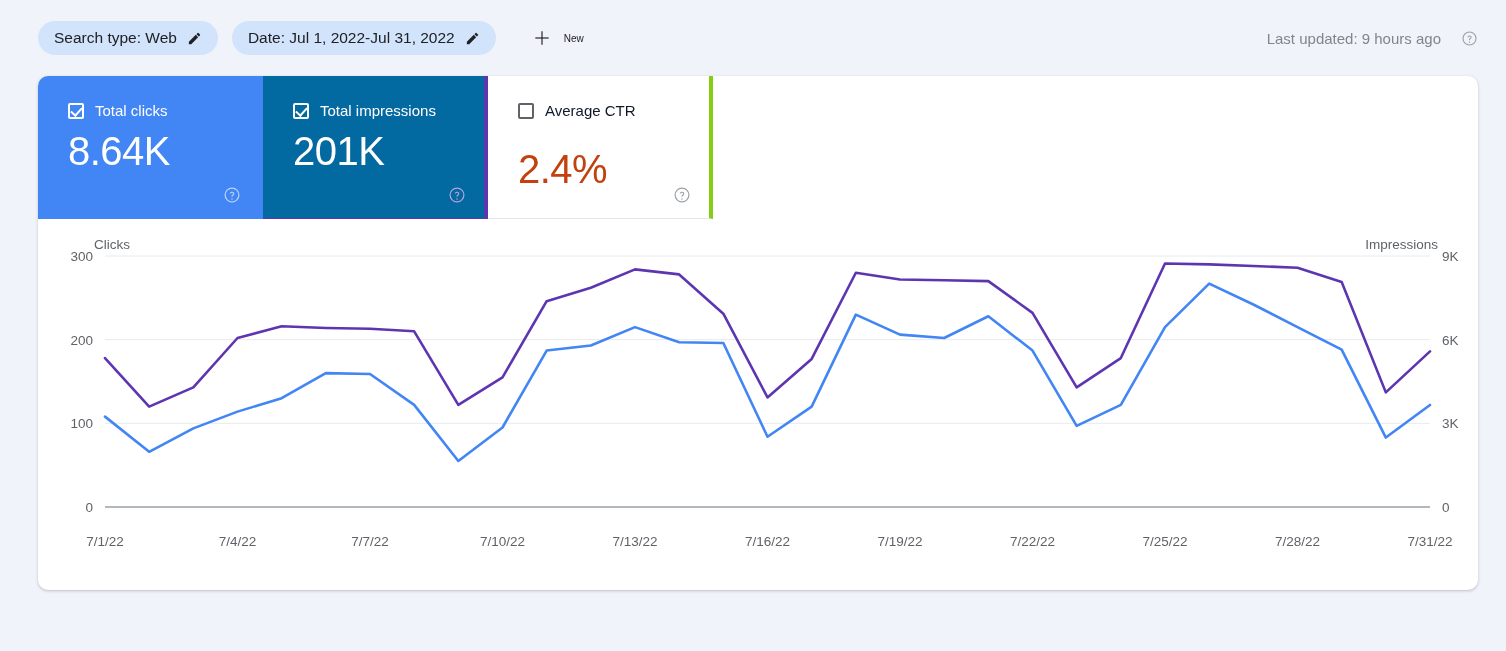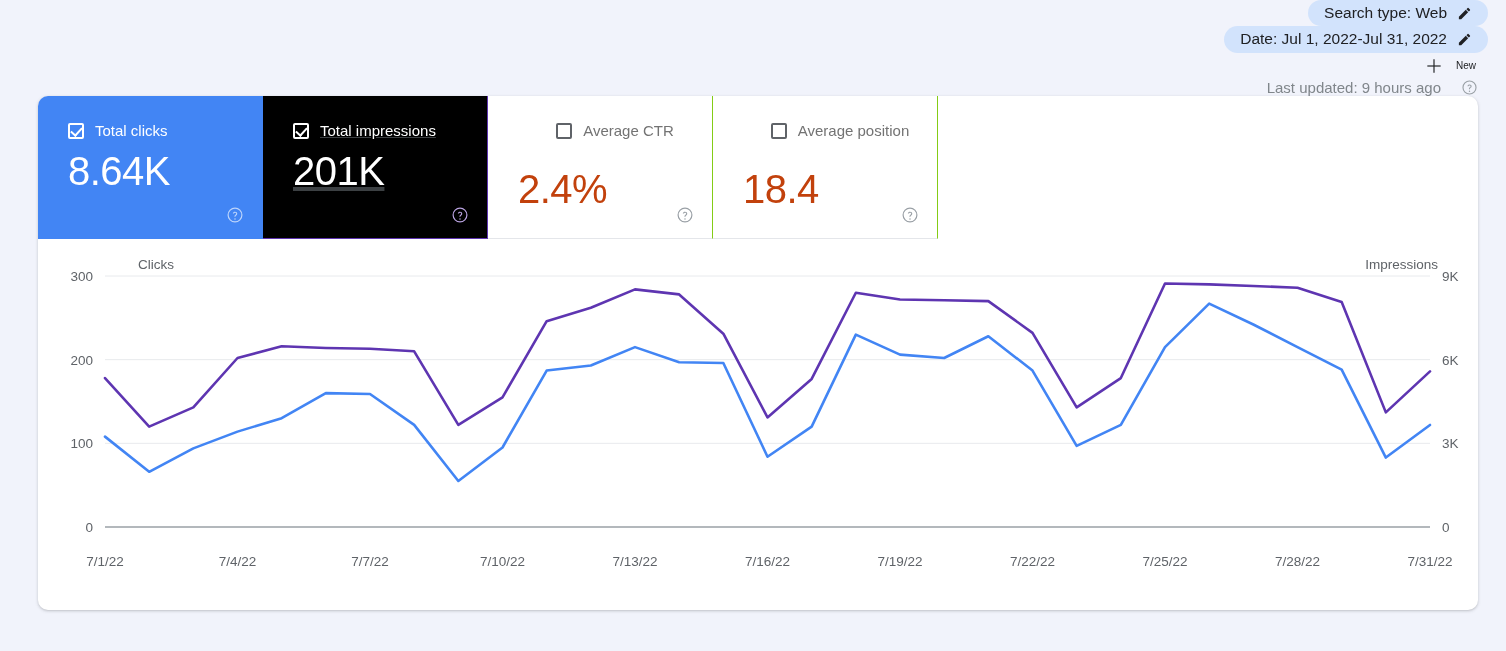--- a/index.html
+++ b/index.html
@@ -8,25 +8,24 @@
     width: 1506px;
     height: 651px;
     background: #f1f3fb;
     font-family: "Liberation Sans", sans-serif;
     color: #3c4043;
     overflow: hidden;
   }
 
   
   .topbar {
-    height: 96px;
+    height: 76px;
     display: flex;
-    align-items: flex-end;
+    align-items: center;
     padding: 0 18px 0 38px;
-    flex-direction: column;
   }
   .chip {
     display: inline-flex;
     align-items: center;
     gap: 10px;
     height: 34px;
     padding: 0 16px;
     border-radius: 17px;
     background: #d2e3fc;
     color: #202124;
@@ -74,34 +73,34 @@
   
   .cards {
     display: flex;
     height: 143px;
     width: 900px;
   }
   .card {
     position: relative;
     width: 225px;
     padding: 26px 0 0 30px;
-    border-right: 1px solid #84cc16;
+    border-right: 4px solid #84cc16;
     border-bottom: 1px solid #e4e6ea;
     cursor: pointer;
   }
   .card.clicks   { background: #4285f4; border-right-color: #4285f4; border-bottom-color:#4285f4; }
-  .card.impr     { background: #000000; border-right-color: #5e35b1; border-bottom-color:#5e35b1;text-decoration:underline; }
+  .card.impr     { background: #0369a1; border-right-color: #5e35b1; border-bottom-color:#5e35b1; }
   .card-head {
     display: flex;
     align-items: center;
     gap: 11px;
     font-size: 15px;
   }
   .card.clicks .card-head, .card.impr .card-head { color: #ffffff; }
-  .card.ctr .card-head, .card.pos .card-head { color: #737373; justify-content: center; }
+  .card.ctr .card-head, .card.pos .card-head { color: #0f172a; }
   .cbox {
     width: 16px; height: 16px;
     border: 2px solid #5f6368;
     border-radius: 2px;
     display: block;
     position: relative;
     flex: none;
   }
   .card.clicks .cbox, .card.impr .cbox { border-color: #ffffff; }
   .cbox.checked::after {
@@ -134,21 +133,21 @@
   .chart-area {
     position: relative;
     height: 371px;
   }
   .axis-title {
     position: absolute;
     top: 18px;
     font-size: 13.5px;
     color: #5f6368;
   }
-  .axis-title.left  { left: 56px; margin-left: 44px; }
+  .axis-title.left  { left: 56px; }
   .axis-title.right { right: 40px; }
   .chart-svg { position: absolute; left: 0; top: 0; }
   .tick-label {
     font-size: 13.5px;
     fill: #5f6368;
     font-family: "Liberation Sans", sans-serif;
   }
   .tick-label.l { text-anchor: end; }
   .tick-label.r { text-anchor: start; }
   .tick-label.x { text-anchor: middle; }
@@ -224,31 +223,20 @@
         <span class="cbox"></span>
         <span>Average CTR</span>
       </div>
       <div class="card-value">2.4%</div>
       <svg class="card-help" viewBox="0 0 24 24">
         <circle cx="12" cy="12" r="9.2" fill="none" stroke="#9aa0a6" stroke-width="1.6"></circle>
         <path fill="#9aa0a6" d="M11.2 14.4h1.5v-.4c0-.6.3-1 .9-1.5.8-.6 1.4-1.2 1.4-2.3 0-1.5-1.2-2.5-2.9-2.5-1.6 0-2.8.9-3 2.4h1.5c.1-.7.7-1.1 1.5-1.1.8 0 1.4.5 1.4 1.2 0 .6-.4 1-1 1.5-.7.5-1.3 1.1-1.3 2.1v.6zM11 17.2a1 1 0 1 0 2 0 1 1 0 0 0-2 0z"></path>
       </svg>
     </div>
 
-    <div class="card pos">
-      <div class="card-head">
-        <span class="cbox"></span>
-        <span>Average position</span>
-      </div>
-      <div class="card-value">18.4</div>
-      <svg class="card-help" viewBox="0 0 24 24">
-        <circle cx="12" cy="12" r="9.2" fill="none" stroke="#9aa0a6" stroke-width="1.6"></circle>
-        <path fill="#9aa0a6" d="M11.2 14.4h1.5v-.4c0-.6.3-1 .9-1.5.8-.6 1.4-1.2 1.4-2.3 0-1.5-1.2-2.5-2.9-2.5-1.6 0-2.8.9-3 2.4h1.5c.1-.7.7-1.1 1.5-1.1.8 0 1.4.5 1.4 1.2 0 .6-.4 1-1 1.5-.7.5-1.3 1.1-1.3 2.1v.6zM11 17.2a1 1 0 1 0 2 0 1 1 0 0 0-2 0z"></path>
-      </svg>
-    </div>
   </div>
 
   <div class="chart-area">
     <div class="axis-title left">Clicks</div>
     <div class="axis-title right">Impressions</div>
     <svg class="chart-svg" id="chart-svg" width="1440" height="371">
         <line x1="67" y1="37" x2="1392" y2="37" stroke="#e8eaed" stroke-width="1"></line>
         <text x="55" y="42" class="tick-label l">300</text>
         <text x="1404" y="42" class="tick-label r">9K</text>
         <line x1="67" y1="120.66666666666667" x2="1392" y2="120.66666666666667" stroke="#e8eaed" stroke-width="1"></line>

